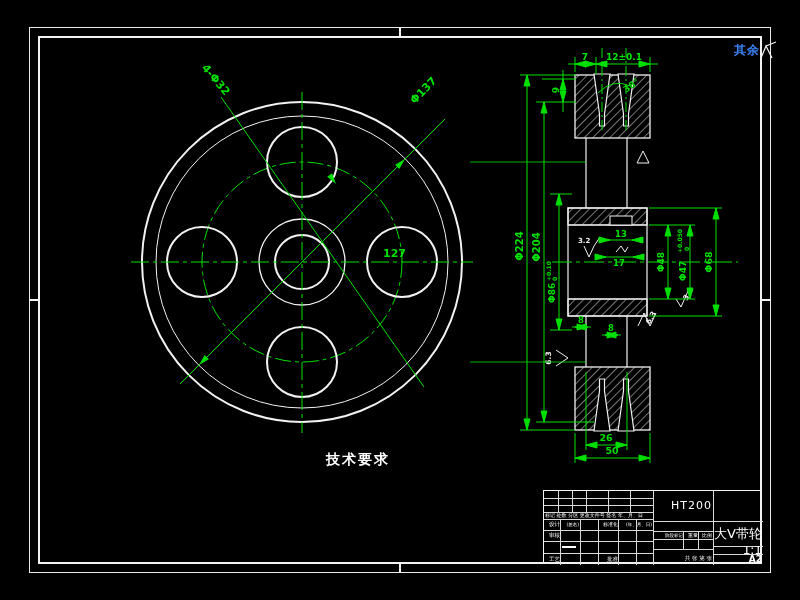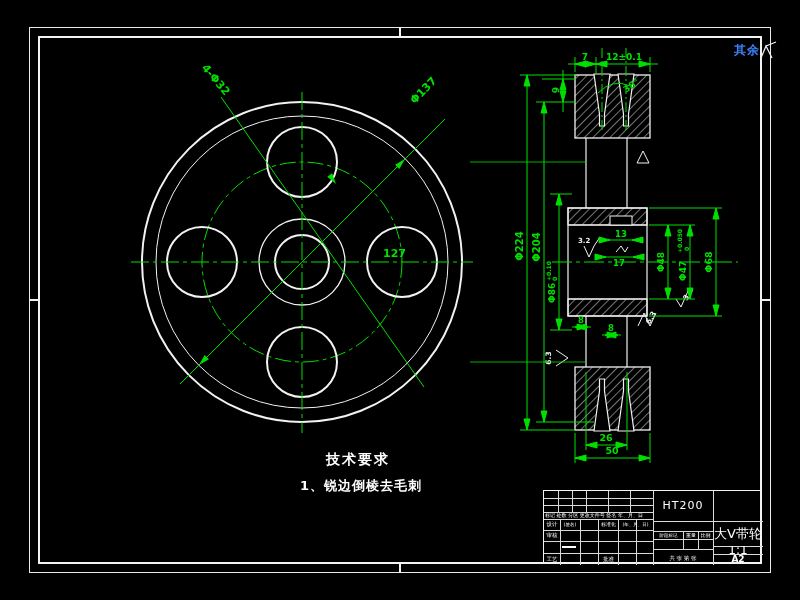--- a/index.html
+++ b/index.html
@@ -16,21 +16,21 @@
   
   .techreq{position:absolute;left:268px;top:451px;color:#fff;font-weight:bold;margin-left:32px;}
   .tr-title{font-size:14px;margin-left:26px;margin-bottom:6px;letter-spacing:2px;}
   .tr-item{font-size:13px;line-height:21px;letter-spacing:1px;white-space:nowrap;}
   
   #titleblock{position:absolute;left:543px;top:490px;width:219px;height:74px;
     border:1px solid #f2f2f2;box-sizing:border-box;color:#fff;}
   #titleblock .hl{position:absolute;height:1px;background:#d9d9d9;}
   #titleblock .vl{position:absolute;width:1px;background:#d9d9d9;}
   #titleblock .cell{position:absolute;overflow:hidden;white-space:nowrap;
-    text-align:center;color:#fff;}
+    text-align:right;color:#fff;}
   .corner-note{position:absolute;left:734px;top:42px;color:#3b82f6;font-weight:bold;
     font-size:12px;letter-spacing:1px;}
 </style>
 </head>
 <body>
 
 <div id="sheet">
   <div class="frame-outer"></div>
   <div class="frame-inner"></div>
   <div class="tick" style="left:399px;top:27px;width:2px;height:9px;"></div>
@@ -204,21 +204,20 @@
       <text class="g-dim" font-size="9.5" text-anchor="middle" x="612" y="454">50</text>
     </g>
 
     <path d="M761,58 L766,46 L772,58 M766,46 L776,42" fill="none" stroke="#f2f2f2" stroke-width="1.2"></path>
   </svg>
 
   <div class="corner-note">其余</div>
 
   <div class="techreq">
     <div class="tr-title">技术要求</div>
-    <div class="tr-item">1、锐边倒棱去毛刺</div>
   </div>
 
   <div id="titleblock">
 
     <div class="hl" style="left:0;top:7px;width:109px;"></div>
     <div class="hl" style="left:0;top:14px;width:109px;"></div>
     <div class="hl" style="left:0;top:21px;width:109px;"></div>
     <div class="hl" style="left:0;top:28px;width:109px;"></div>
     <div class="hl" style="left:0;top:39px;width:109px;"></div>
     <div class="hl" style="left:0;top:50px;width:109px;"></div>

